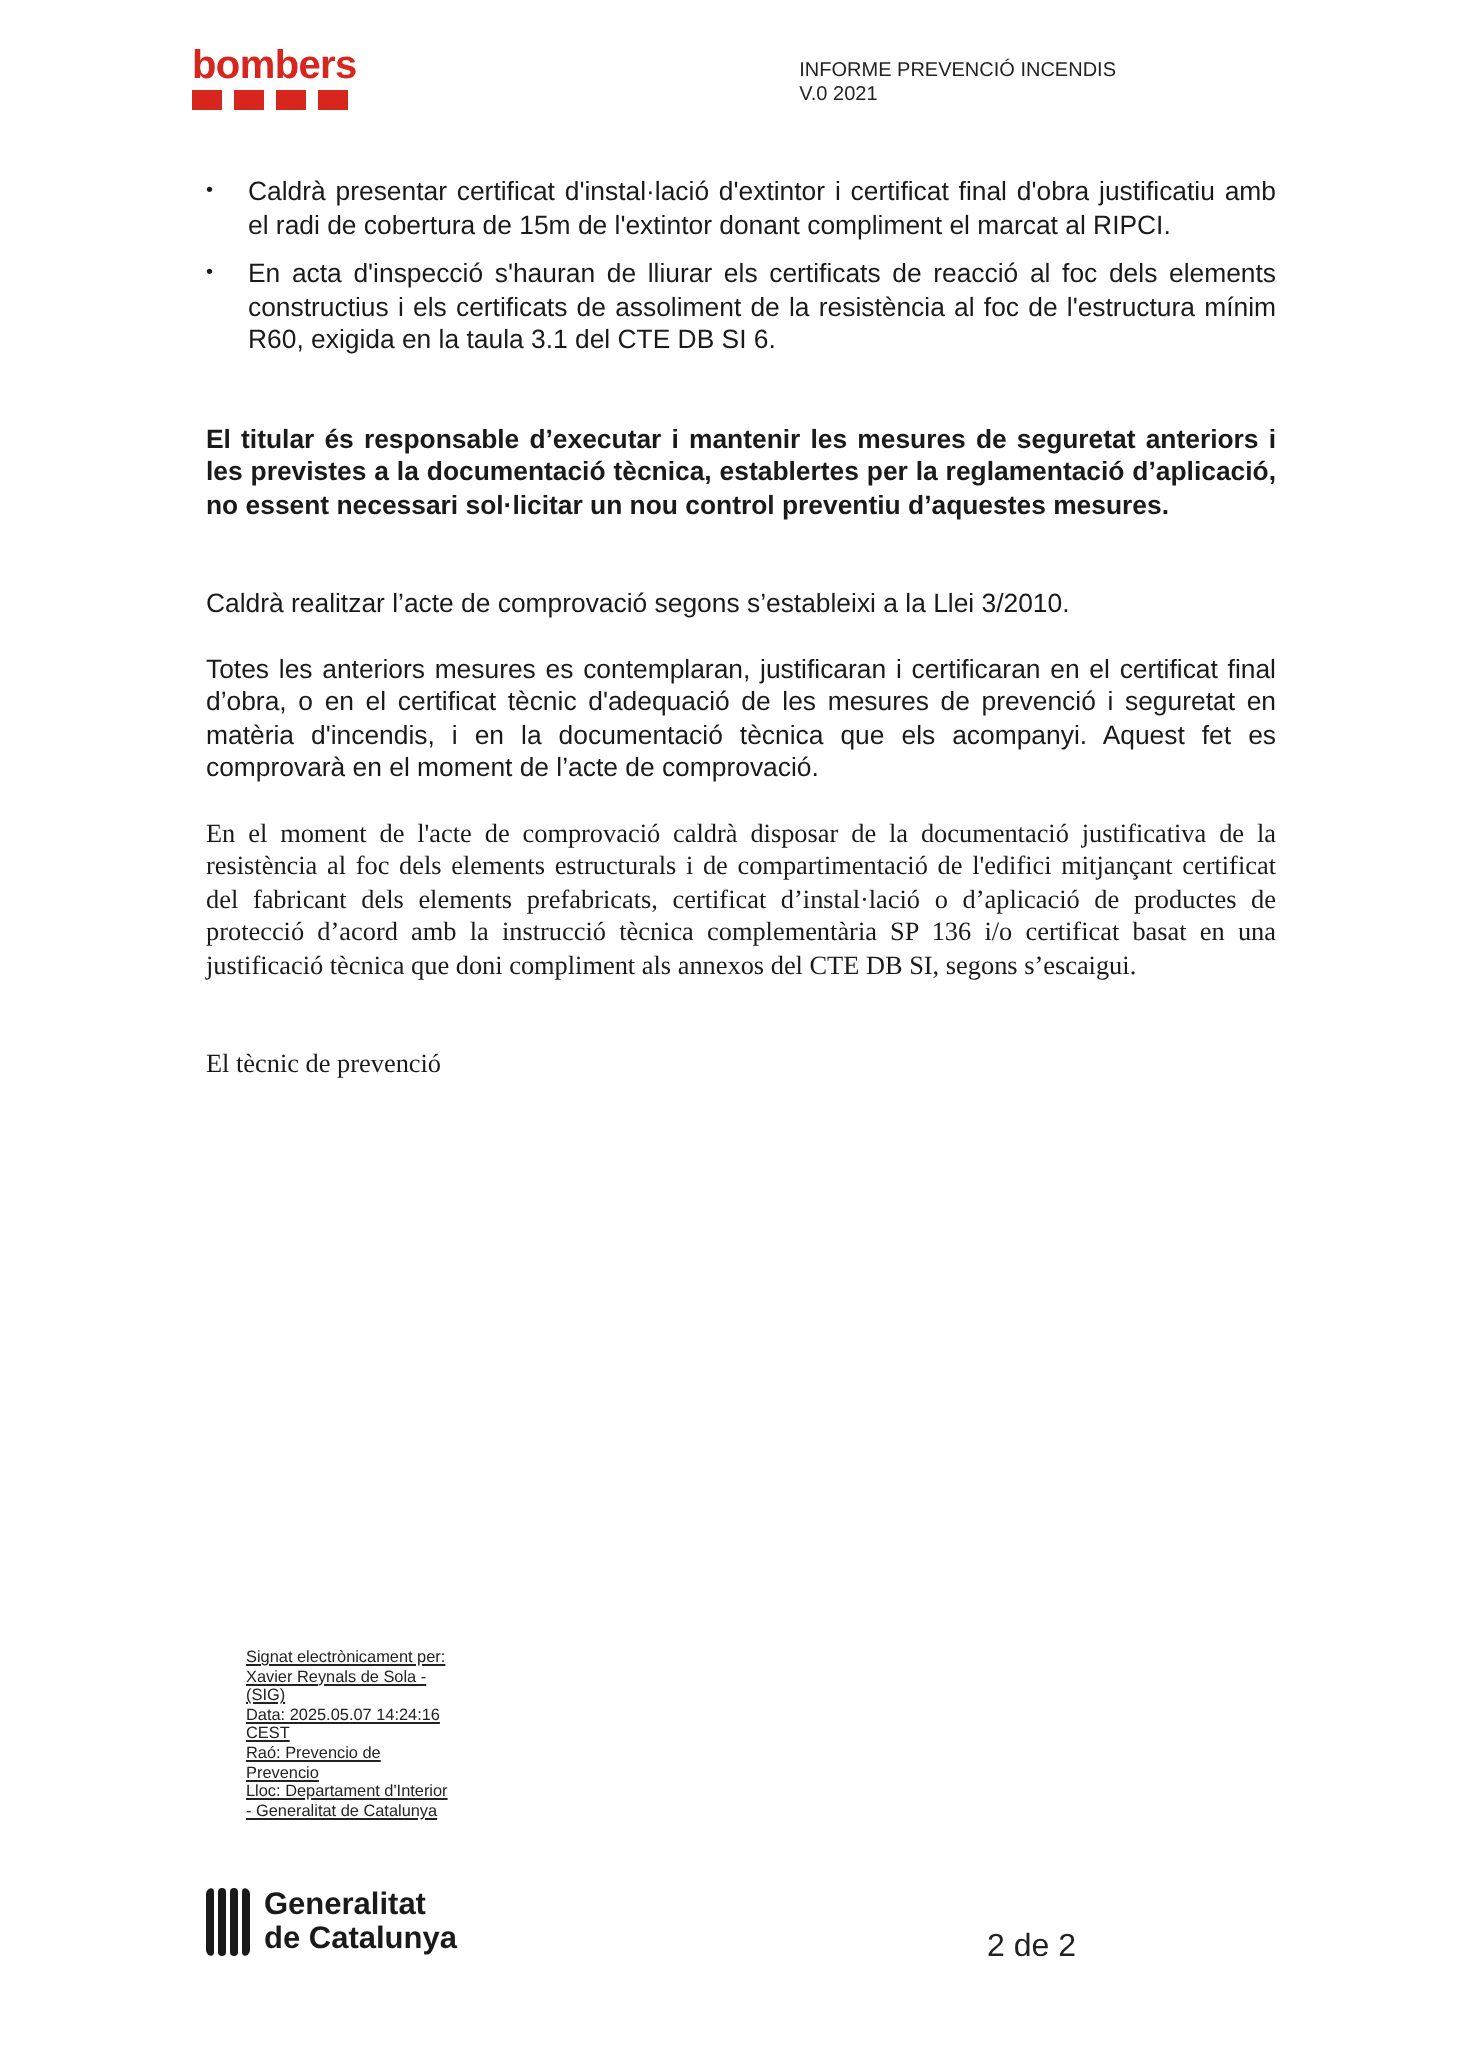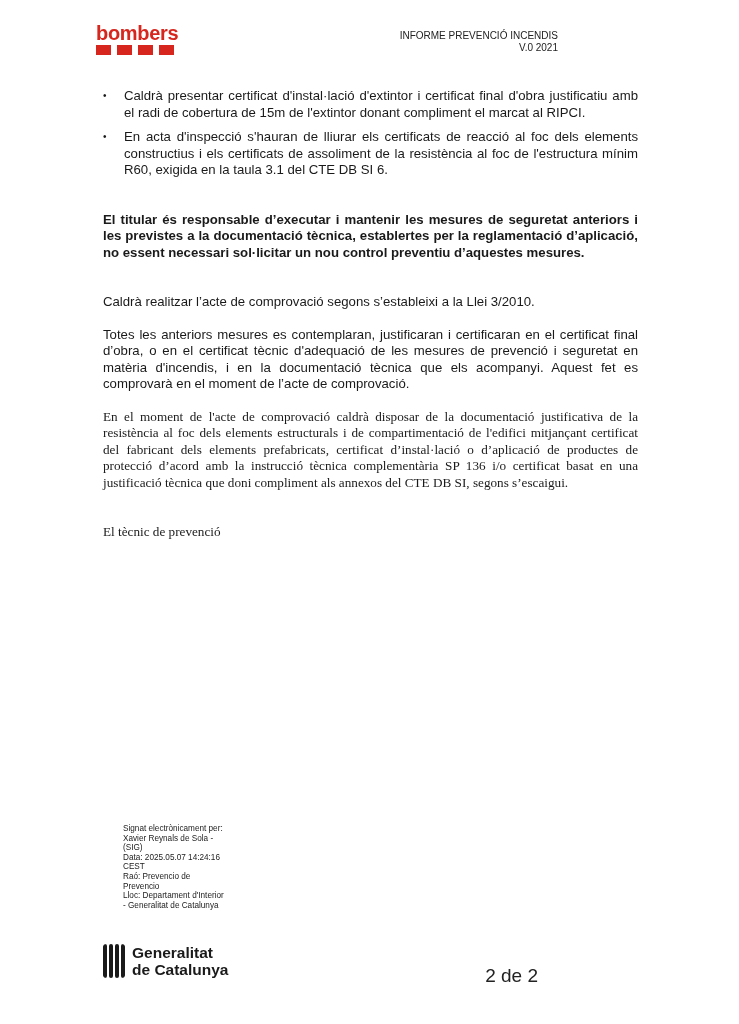--- a/index.html
+++ b/index.html
@@ -5,36 +5,36 @@
     html, body { margin: 0; padding: 0; }
     body {
       width: 739px; height: 1024px; background: #ffffff; position: relative; overflow: hidden;
       font-family: "Liberation Sans", sans-serif; color: #1a1a1a;
     }
     .page { position: absolute; left: 0; top: 0; width: 639px; height: 1024px; background: #fff; }
     .logo { position: absolute; left: 96px; top: 24px; width: 82px; }
     .logo-text { color: #d7261e; font-weight: bold; font-size: 20px; letter-spacing: -0.3px; line-height: 18px; font-family: "Liberation Sans", sans-serif; }
     .logo-squares { display: flex; gap: 6px; margin-top: 3px; }
     .logo-squares span { width: 15px; height: 10px; background: #d7261e; display: block; }
-    .header-right { position: absolute; right: 81px; top: 30px; text-align: right; font-size: 10px; line-height: 12px; color: #222; }
+    .header-right { position: absolute; right: 81px; top: 30px; font-size: 10px; line-height: 12px; color: #222; }
     .content { position: absolute; left: 103px; top: 88px; width: 535px; font-size: 13.2px; line-height: 16.5px; }
     .bullet { position: relative; padding-left: 21px; text-align: justify; margin-bottom: 8px; }
     .bullet .dot { position: absolute; left: 0; top: 0; font-size: 10px; }
     p { margin: 0; text-align: justify; }
     .p1 { margin-top: 33px; font-weight: bold; }
     .p2 { margin-top: 33px; }
     .p3 { margin-top: 16px; }
     .p4 { margin-top: 16px; font-family: Liberation Serif, serif; }
     .p5 { margin-top: 33px; text-align: left; font-family: Liberation Serif, serif; }
-    .signature { position: absolute; left: 123px; top: 824px; font-size: 8.2px; line-height: 9.6px; color: #222; width: 130px; }
+    .signature { position: absolute; left: 123px; top: 824px; font-size: 8.2px; line-height: 9.6px; color: #222; width: 130px; text-decoration: underline; }
     .gencat { position: absolute; left: 103px; top: 944px; display: flex; align-items: flex-end; }
     .gencat-icon { display: flex; gap: 2px; height: 34px; border-radius: 3px; overflow: hidden; }
     .gencat-icon span { width: 4px; height: 100%; background: #1a1a1a; display: block; border-radius: 2px; }
     .gencat-text { margin-left: 7px; font-weight: bold; font-size: 15.5px; line-height: 17px; color: #1a1a1a; }
-    .page-number { position: absolute; right: 101px; top: 965px; font-size: 19px; color: #222; }
+    .page-number { position: absolute; right: 101px; top: 965px; font-size: 16px; color: #222; }
   </style>
 </head>
 <body>
 
 <div class="page">
 
   <div class="logo">
     <div class="logo-text">bombers</div>
     <div class="logo-squares">
       <span></span>

